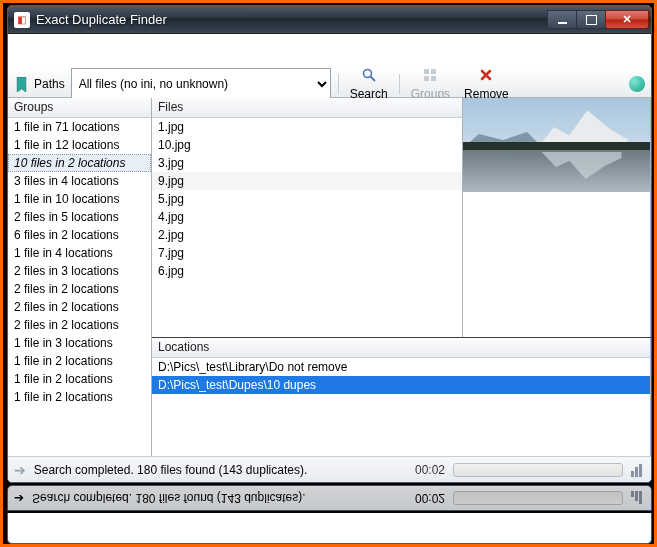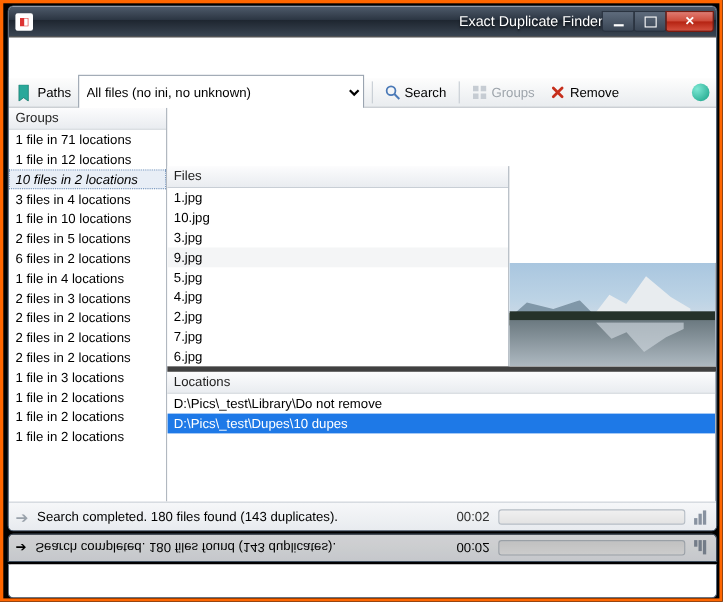--- a/index.html
+++ b/index.html
@@ -43,21 +43,21 @@
     border-bottom: 1px solid #222;
   }
   .titlebar .app-icon {
     width: 16px; height: 16px;
     background: #fff;
     border-radius: 2px;
     display:flex;align-items:center;justify-content:center;
     margin-right: 6px;
     font-size:10px;color:#d33;
   }
-  .titlebar .title { flex:1; text-shadow: 0 1px 2px rgba(0,0,0,.6); text-align: right;}
+  .titlebar .title { flex:1; text-shadow: 0 1px 2px rgba(0,0,0,.6);}
   .win-btns { display:flex; gap:0; }
   .win-btn {
     width: 30px; height: 19px;
     border: 1px solid #2a3340;
     display:flex;align-items:center;justify-content:center;
     color:#fff;font-size:11px;
     background: linear-gradient(#5e6b7c,#3a4655);
     border-radius: 0 0 3px 3px;
     margin-left: -1px;
   }
@@ -85,21 +85,21 @@
   .paths-icon svg {width:11px;height:15px;}
   .toolbar select {
     flex: 0 0 260px;
     height: 32px;
     font: inherit;
     border:1px solid #9aa4b0;
     background:#fff;
     padding: 0 3px;
   }
   .tb-sep { width:1px;height:20px;background:#c6ccd3;margin:0 1px;}
-  .tb-btn { display:flex;align-items:center;gap:4px;padding:2px 4px;border-radius:3px;cursor:default;}
+  .tb-btn { display:flex;align-items:center;gap:4px;padding:2px 4px;border-radius:3px;cursor:default;flex-direction:column;}
   .tb-btn.disabled{color:#9da4ab;}
   .help-icon {
     margin-left:auto;
     width:16px;height:16px;border-radius:8px;
     background: radial-gradient(circle at 30% 30%,#7de8d4,#16a085);
   }
   .search-icon svg,.remove-icon svg,.groups-icon svg{width:14px;height:14px;}
 
   .body {
     flex:1;
@@ -107,21 +107,21 @@
     background:#fff;
     overflow:hidden;
   }
   .pane {
     display:flex;flex-direction:column;
     border-right:1px solid #a9b1ba;
     overflow:hidden;
   }
   .pane.groups { flex:0 0 144px; }
   .pane.right { flex:1; border-right:none;}
-  .right-top { display:flex; height: 240px; border-bottom:5px solid #404040;align-items:flex-end;}
+  .right-top { display:flex; height: 240px; border-bottom:1px solid #404040;}
   .pane.files { flex:1; border-right:1px solid #a9b1ba;}
   .pane.preview { flex:0 0 188px; background:#fff;}
   .pane.locations { flex:1; }
 
   .pane-header {
     height:20px;
     background: linear-gradient(#fcfcfd,#e9ecf0);
     border-bottom:1px solid #c8ced5;
     padding: 2px 6px;
     font-size:12px;

